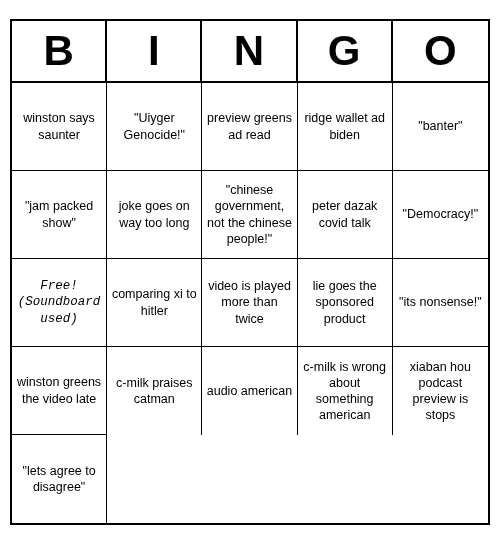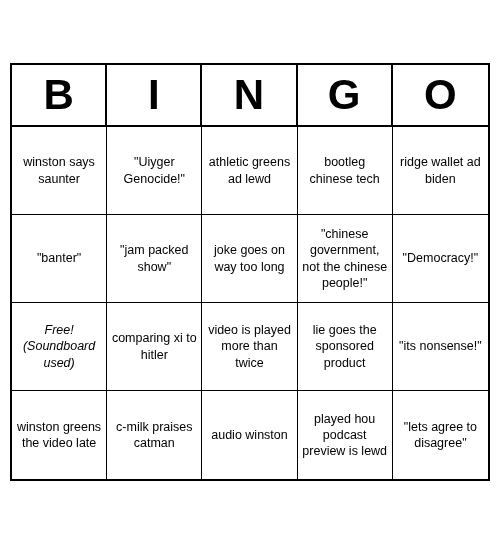--- a/index.html
+++ b/index.html
@@ -48,20 +48,21 @@
       line-height: 1.3;
     }
     .bingo-cell:nth-child(5n) {
       border-right: none;
     }
     .bingo-cell:nth-last-child(-n+5) {
       border-bottom: none;
     }
     .bingo-cell.free {
       font-style: italic;
+      font-family: Liberation Mono, monospace;
     }
     .cell-text {
       display: block;
     }
   </style>
 </head>
 <body>
 
 <div class="bingo-card">
   <div class="bingo-header">
@@ -72,39 +73,39 @@
       <div class="bingo-letter">O</div>
     </div>
   <div class="bingo-grid">
   <div class="bingo-cell">
         <span class="cell-text">winston says saunter</span>
       </div>
       <div class="bingo-cell">
         <span class="cell-text">"Uiyger Genocide!"</span>
       </div>
       <div class="bingo-cell">
-        <span class="cell-text">athletic greens ad lewd</span>
-      </div>
-      <div class="bingo-cell">
-        <span class="cell-text">bootleg chinese tech</span>
+        <span class="cell-text">preview greens ad read</span>
       </div>
       <div class="bingo-cell">
         <span class="cell-text">ridge wallet ad biden</span>
       </div>
       <div class="bingo-cell">
         <span class="cell-text">"banter"</span>
       </div>
       <div class="bingo-cell">
         <span class="cell-text">"jam packed show"</span>
       </div>
       <div class="bingo-cell">
         <span class="cell-text">joke goes on way too long</span>
       </div>
       <div class="bingo-cell">
         <span class="cell-text">"chinese government, not the chinese people!"</span>
+      </div>
+      <div class="bingo-cell">
+        <span class="cell-text">peter dazak covid talk</span>
       </div>
       <div class="bingo-cell">
         <span class="cell-text">"Democracy!"</span>
       </div>
       <div class="bingo-cell free">
         <span class="cell-text">Free! (Soundboard used)</span>
       </div>
       <div class="bingo-cell">
         <span class="cell-text">comparing xi to hitler</span>
       </div>
@@ -117,22 +118,25 @@
       <div class="bingo-cell">
         <span class="cell-text">"its nonsense!"</span>
       </div>
       <div class="bingo-cell">
         <span class="cell-text">winston greens the video late</span>
       </div>
       <div class="bingo-cell">
         <span class="cell-text">c-milk praises catman</span>
       </div>
       <div class="bingo-cell">
-        <span class="cell-text">audio winston</span>
+        <span class="cell-text">audio american</span>
       </div>
       <div class="bingo-cell">
-        <span class="cell-text">played hou podcast preview is lewd</span>
+        <span class="cell-text">c-milk is wrong about something american</span>
+      </div>
+      <div class="bingo-cell">
+        <span class="cell-text">xiaban hou podcast preview is stops</span>
       </div>
       <div class="bingo-cell">
         <span class="cell-text">"lets agree to disagree"</span>
       </div>
     </div>
 </div>
 
 </body></html>

